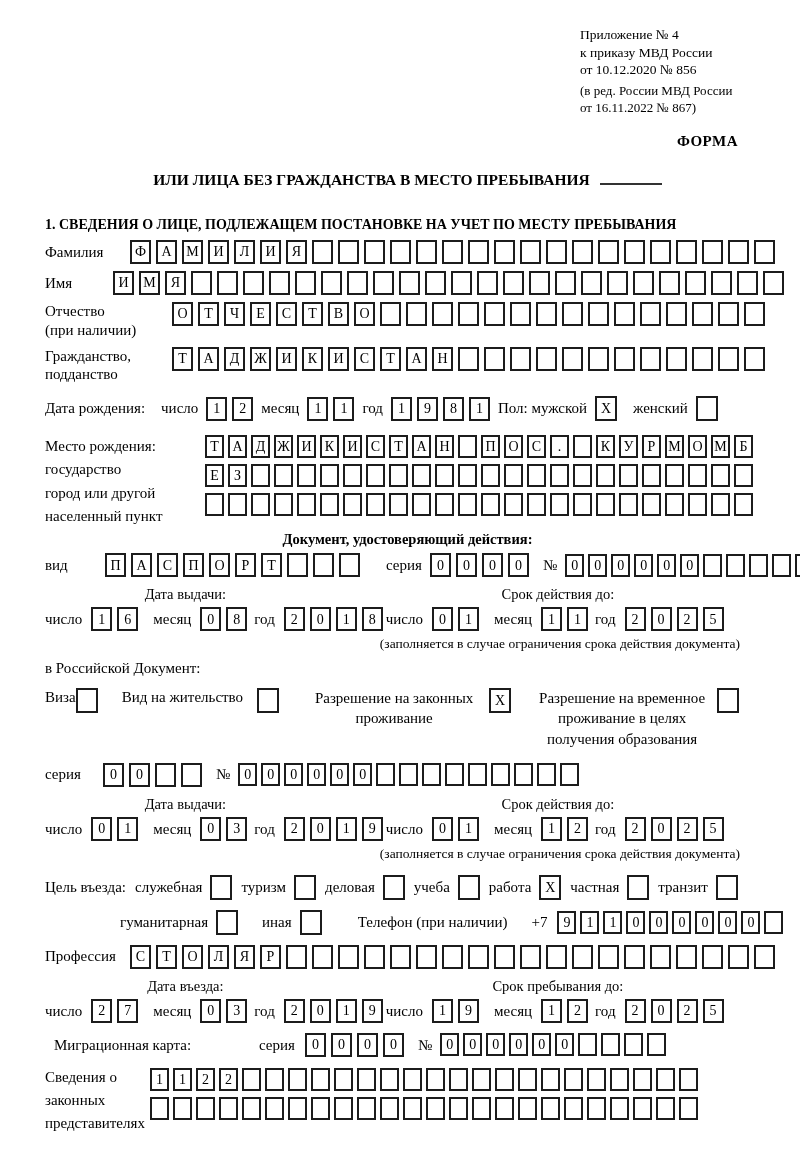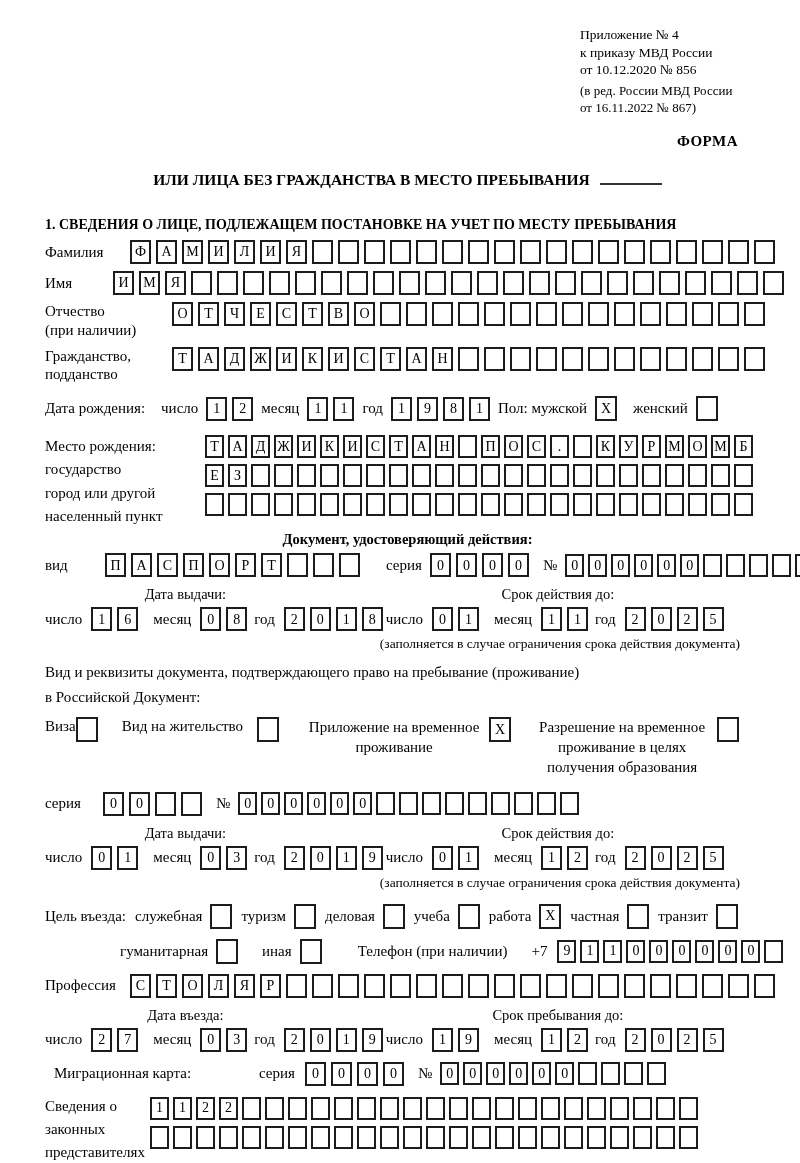--- a/index.html
+++ b/index.html
@@ -409,34 +409,33 @@
       <span class="cells">
           <span class="cell">2</span>
           <span class="cell">0</span>
           <span class="cell">2</span>
           <span class="cell">5</span>
         </span>
     </div>
   </div>
   <div class="note">(заполняется в случае ограничения срока действия документа)</div>
 
-  <div style="margin-top:10px;">Вид и реквизиты документа, подтверждающего право на пребывание (проживание)</div>
   <div style="margin-top:6px;">в Российской Документ:</div>
 
   <div class="opts">
     <div class="opt">
       <span>Виза</span>
       <span class="checkbox"></span>
     </div>
     <div class="opt" style="margin-left:14px;">
       <span>Вид на жительство</span>
       <span class="checkbox" style="margin-left:14px;"></span>
     </div>
     <div class="opt" style="margin-left:10px;">
-      <span class="opt-label-c">Приложение на временное проживание</span>
+      <span class="opt-label-c">Разрешение на законных проживание</span>
       <span class="checkbox">X</span>
     </div>
     <div class="opt" style="margin-left:6px;">
       <span class="opt-label-c">Разрешение на временное проживание в целях получения образования</span>
       <span class="checkbox"></span>
     </div>
   </div>
 
   <div class="row" style="margin-top:14px;">
     <span class="lbl" style="width:58px;">серия</span>

